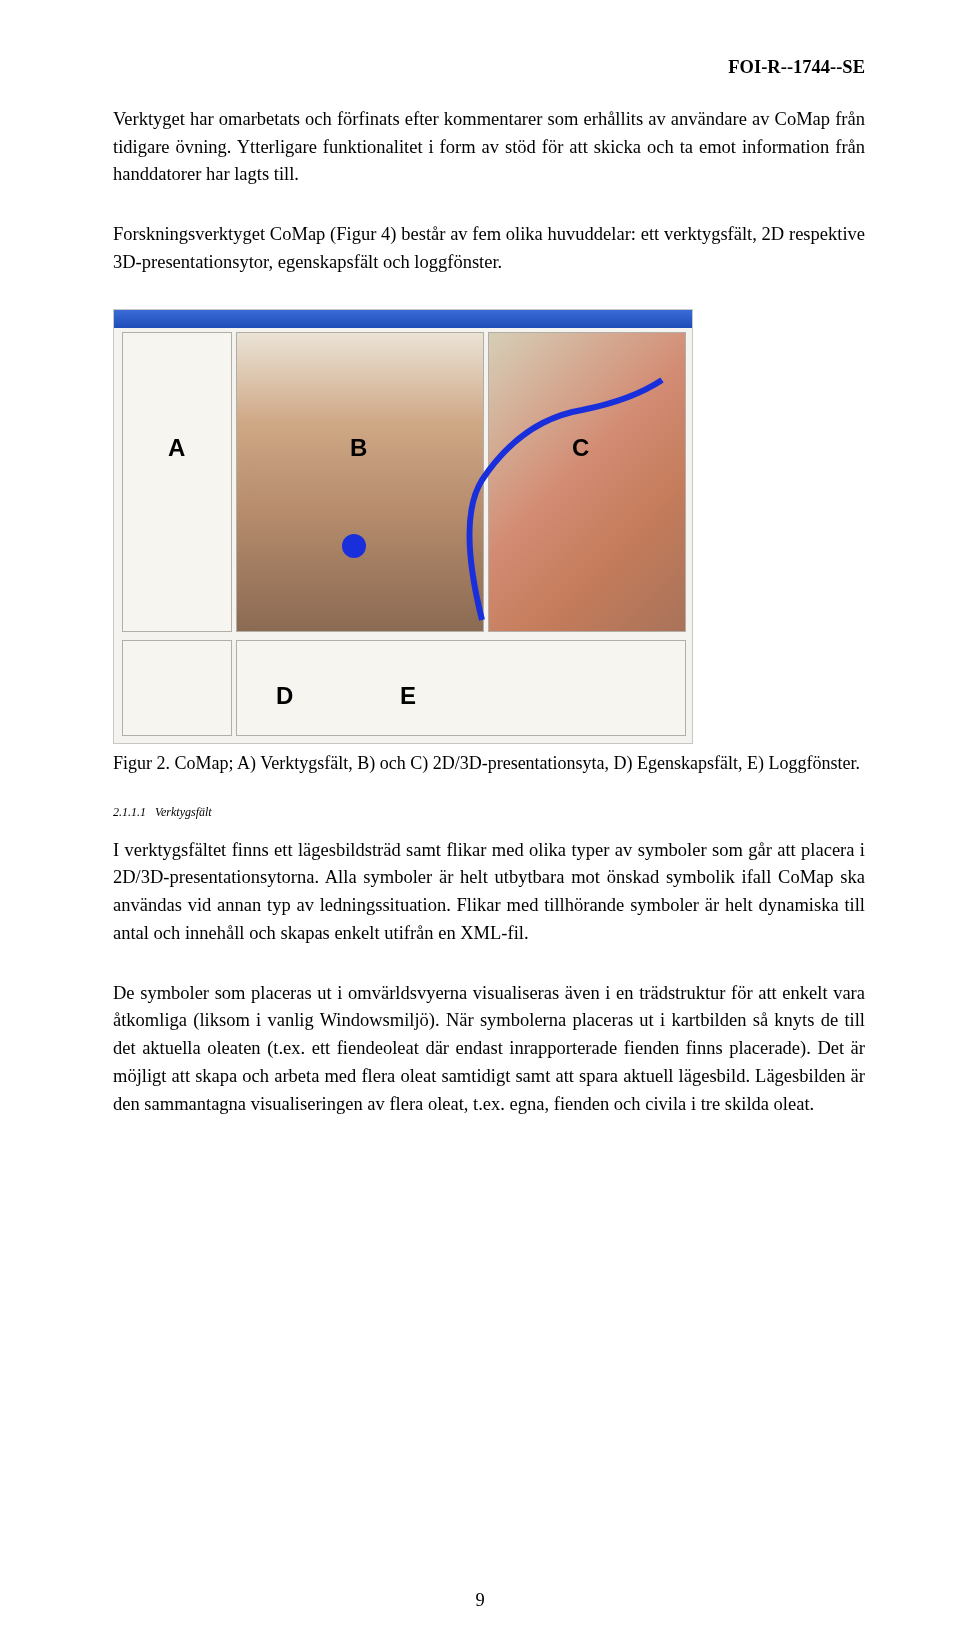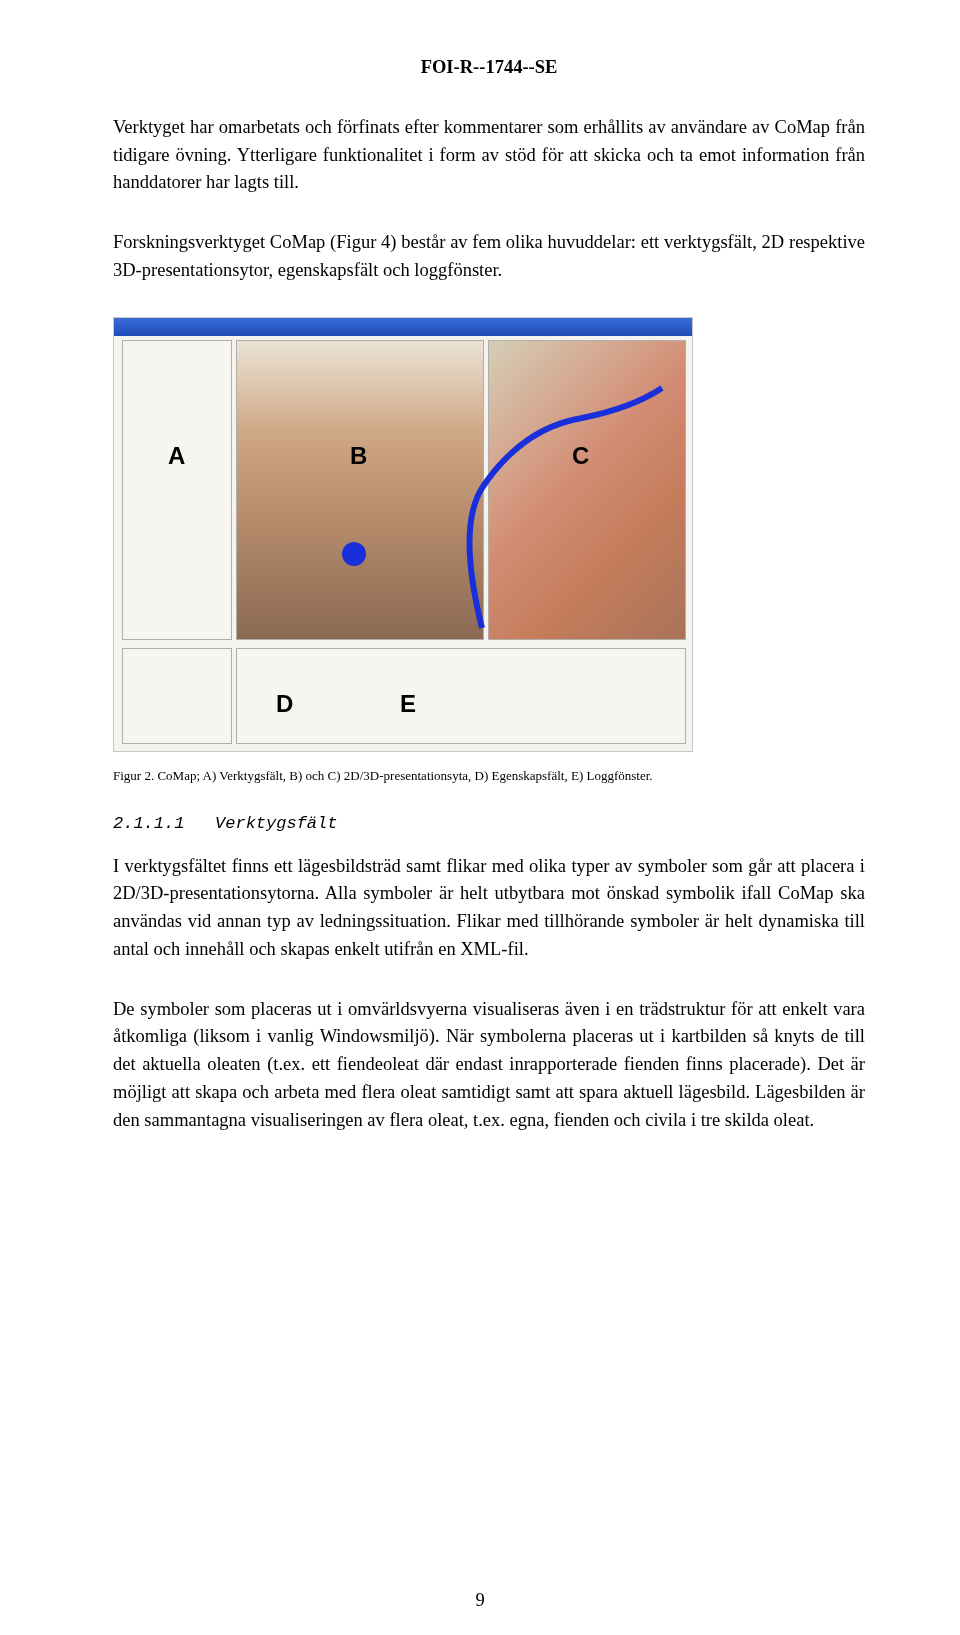--- a/index.html
+++ b/index.html
@@ -13,24 +13,24 @@
       padding: 0;
       width: 960px;
     }
     .page {
       padding: 54px 95px 30px 113px;
       box-sizing: border-box;
       min-height: 1635px;
       position: relative;
     }
     .document-header {
-      text-align: center;
+      text-align: right;
       font-weight: bold;
       font-size: 18.5px;
-      margin-bottom: 32px;
+      margin-bottom: 24px;
     }
     p.body {
       margin: 16px 0 32px 0;
       text-align: justify;
     }
     p.body.spaced {
       margin-bottom: 32px;
     }
     .figure {
       margin: 10px 0 26px 0;
@@ -38,29 +38,28 @@
     }
     .figure-img {
       width: 580px;
       height: 435px;
       background: #f4f3ef;
       border: 1px solid #c7c7c7;
       position: relative;
       box-sizing: border-box;
     }
     .figcaption {
-      font-size: 13px;
-      margin-top: 14px;
+      font-size: 18px;
+      margin-top: 6px;
       line-height: 1.5;
     }
     .subsection-heading {
       font-style: italic;
-      font-size: 17px;
+      font-size: 12px;
       margin: 20px 0 6px 0;
-      font-family: Liberation Mono, monospace;
     }
     .page-number {
       position: absolute;
       bottom: 20px;
       left: 0;
       right: 0;
       text-align: center;
       font-size: 18.5px;
     }
     

